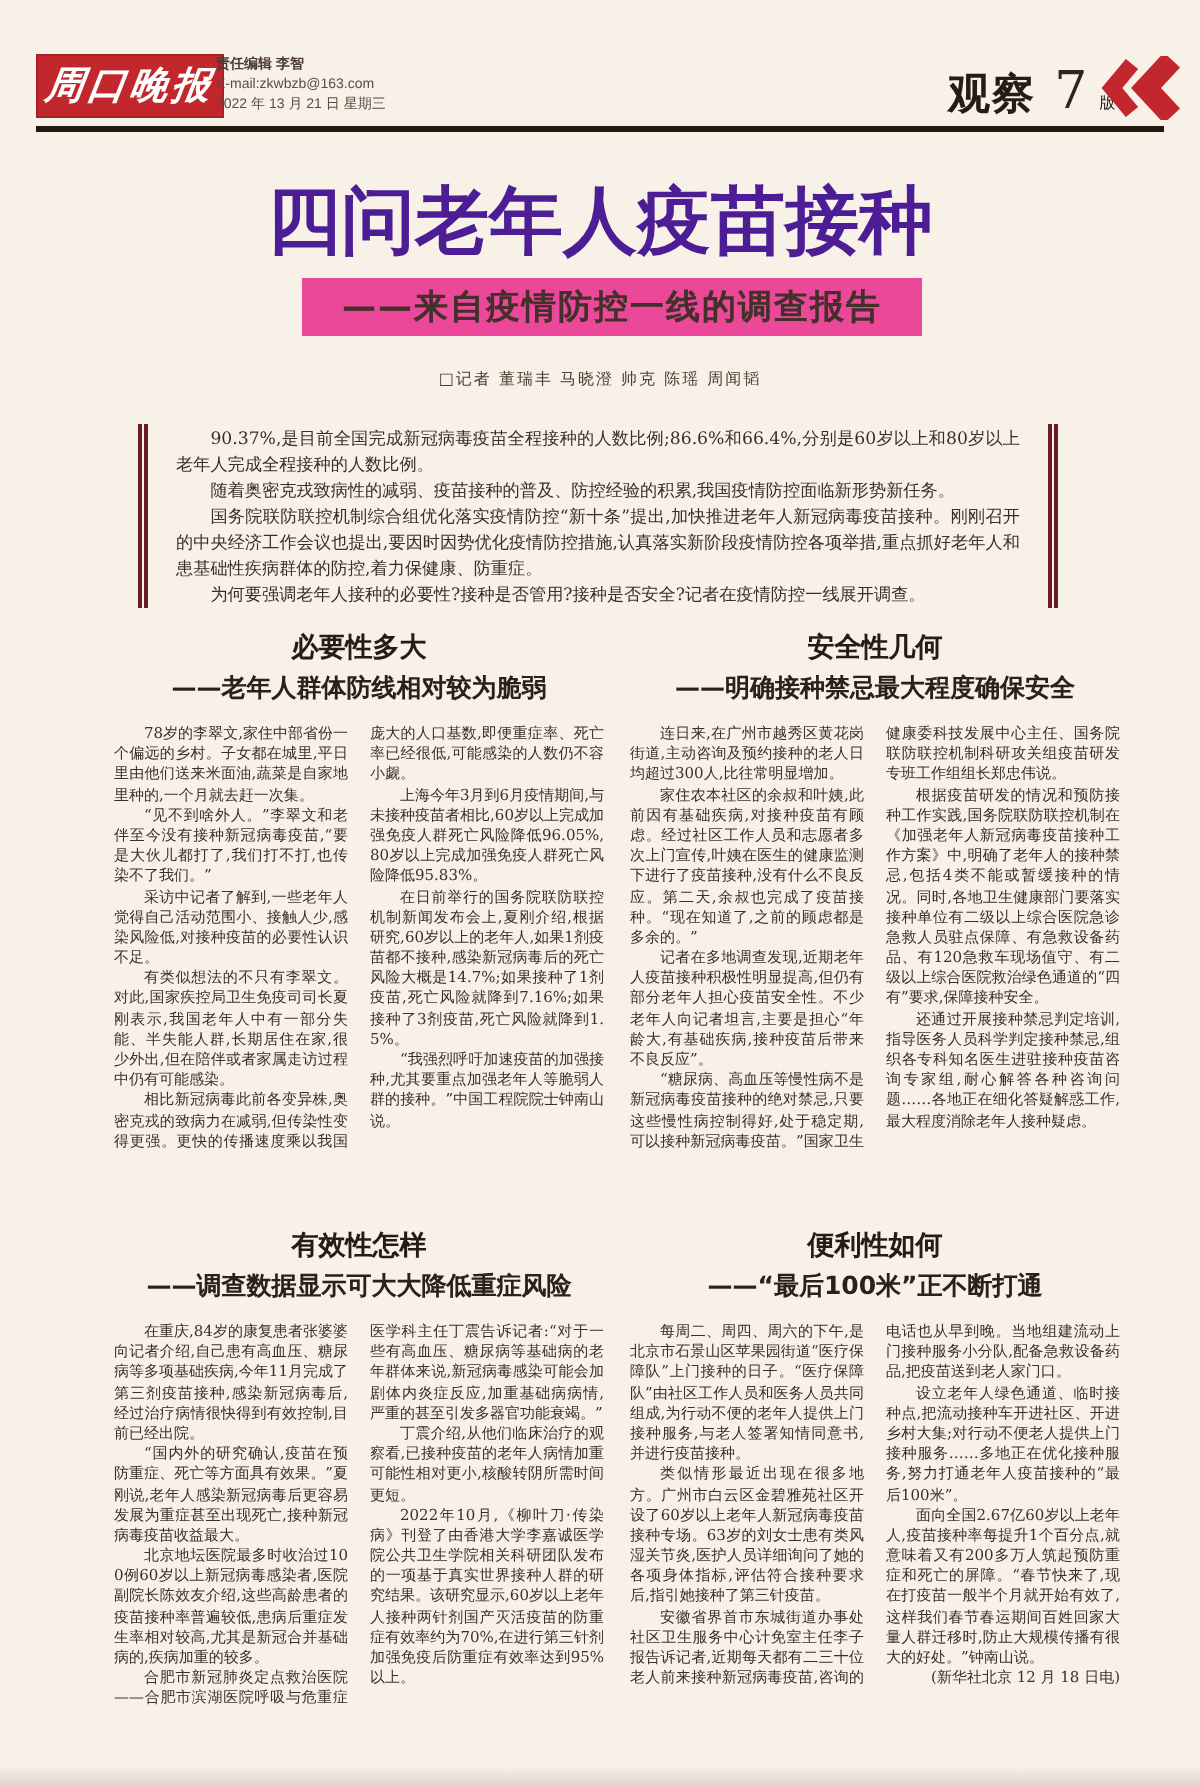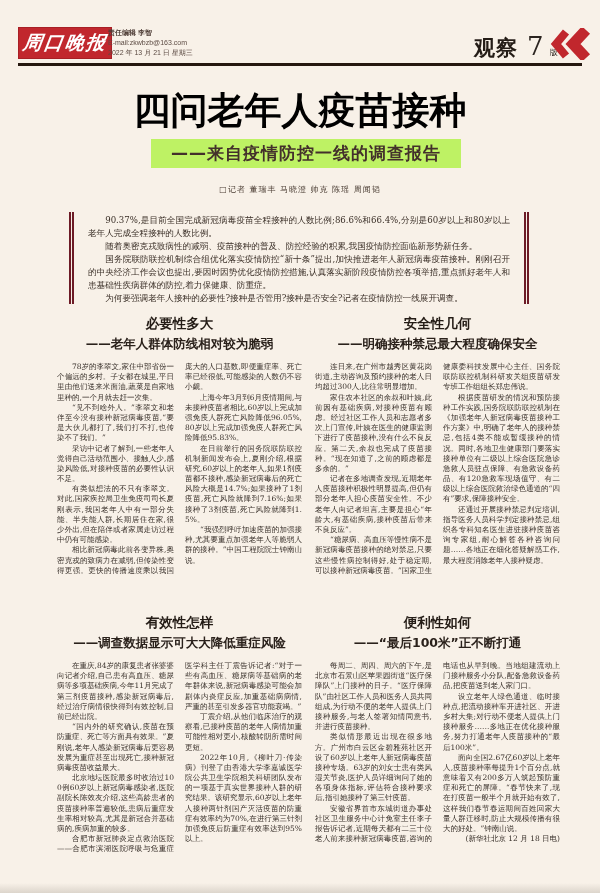--- a/index.html
+++ b/index.html
@@ -27,25 +27,25 @@
   .obs{position:absolute; left:474px; top:31px; white-space:nowrap;}
   .obs .sec{font-family:"DejaVu Sans","Liberation Sans",sans-serif; font-weight:bold; font-size:21px; color:#241c16; letter-spacing:1px;}
   .obs .num{font-size:26px; color:#2b2420; margin-left:4px;}
   .obs .unit{font-size:8px; color:#2b2420; margin-left:1px;}
   .chev{position:absolute; left:549px; top:28px;}
   .header-rule{position:absolute; left:18px; top:63px; width:564px; height:3px; background:#25180f;}
   
   .headline{
     position:absolute; left:0; top:86px; width:600px; text-align:center;
     font-family:"DejaVu Sans","Liberation Sans",sans-serif;
-    font-weight:bold; font-size:37px; letter-spacing:0px; color:#000000;
+    font-weight:bold; font-size:37px; letter-spacing:0px; color:#4c1d95;
   }
   .subband-wrap{position:absolute; left:0; top:139px; width:600px; text-align:center;}
   .subband{
-    display:inline-block; background:#bef264; color:#43302b;
+    display:inline-block; background:#ec4899; color:#43302b;
     font-family:"DejaVu Sans","Liberation Sans",sans-serif;
     font-weight:bold; font-size:17px; padding:3px 20px; letter-spacing:1px;margin-left:12px;
   }
   .byline{
     position:absolute; left:0; top:184px; width:600px; text-align:center;
     font-size:8px; color:#4a3d33; letter-spacing:1px;
   }
   
   .intro{
     position:absolute; left:69px; top:212px; width:460px; height:92px;

